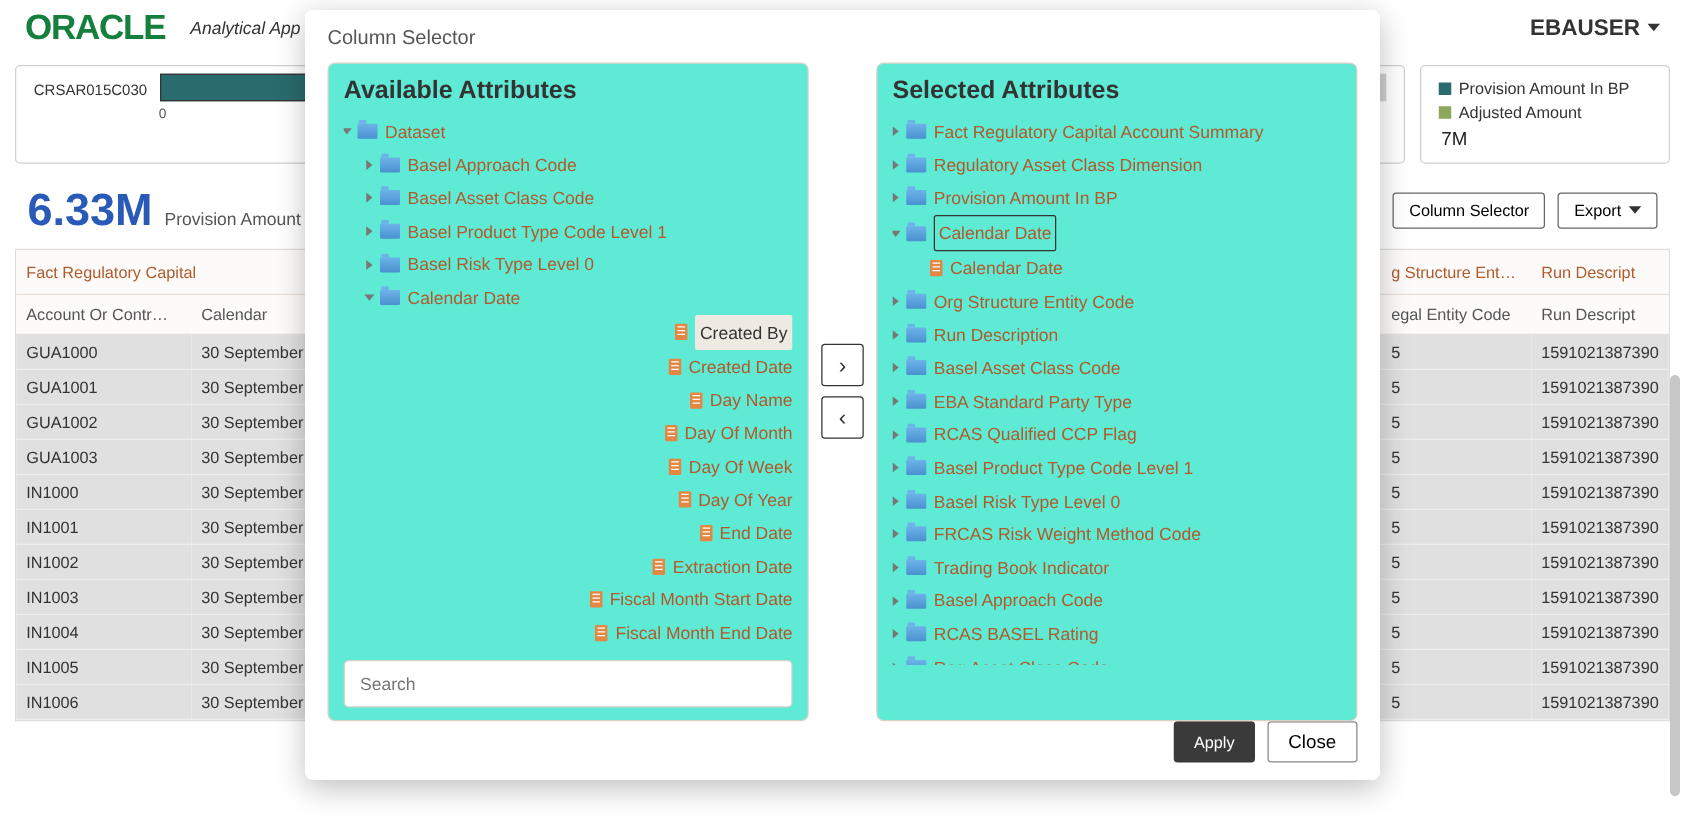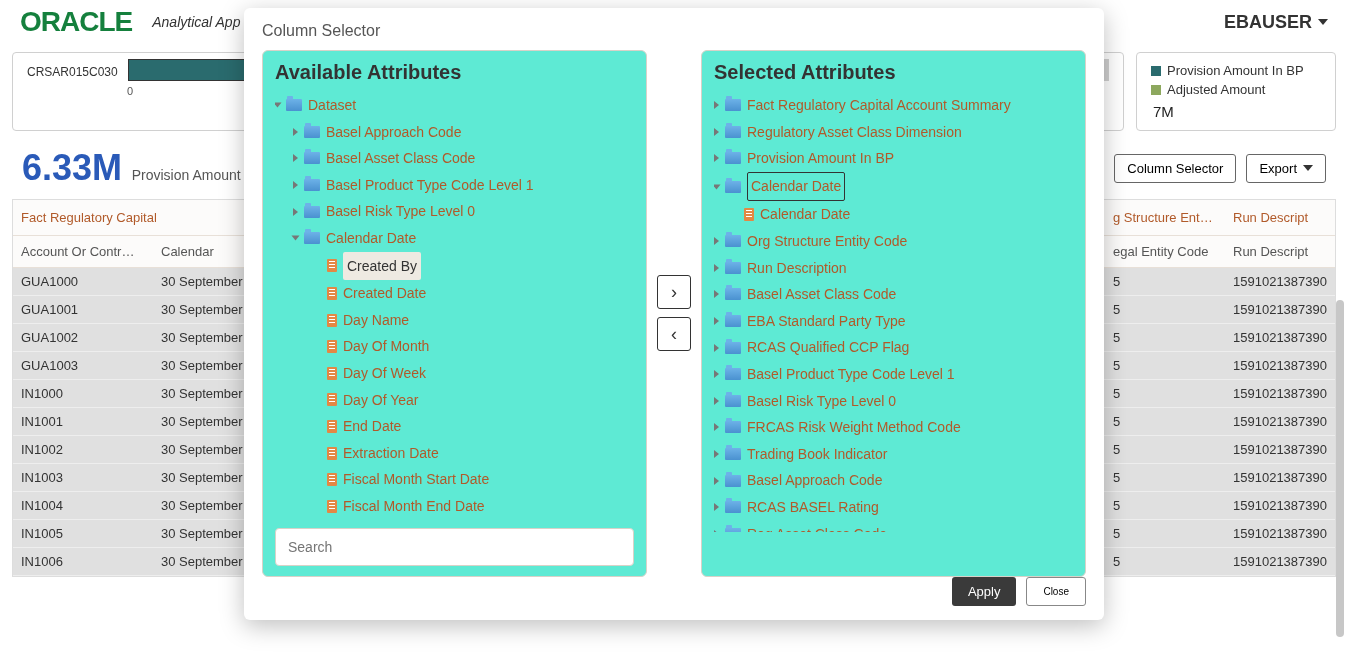--- a/index.html
+++ b/index.html
@@ -128,21 +128,21 @@
     width: 390px; position:relative;
     background:#5eead4;
   }
   .panel h3 { font-size:20px; font-weight:bold; margin-bottom:8px; }
   .tree { font-size:14px; line-height:1.9; max-height: 440px; overflow:hidden; }
   .node { display:flex; align-items:center; gap:6px; white-space:nowrap; }
   .node .label-link { color:#b15a2a; cursor:pointer; }
   .node .label-link.selected-box { border:1.5px solid #333; padding:0 3px 1px 3px; border-radius:2px;}
   .node .label-selected { background:#eeeae2; padding:1px 4px; border-radius:2px;}
   .indent1 { padding-left:18px;}
-  .indent2 { padding-left:40px;}
+  .indent2 { padding-left:40px;justify-content:flex-end;}
   .caret {
     width:0;height:0;
     border-top:4px solid transparent;
     border-bottom:4px solid transparent;
     border-left:5px solid #777;
     display:inline-block;
   }
   .caret.open {
     transform: rotate(90deg);
   }
@@ -174,21 +174,21 @@
   }
   .modal-footer {
     display:flex; justify-content:flex-end; gap:10px; 
   }
   .btn-primary {
     background:#3a3a3a;color:#fff;border:none;padding:7px 16px;border-radius:3px;
     font-size:13px;cursor:pointer;
   }
   .btn-secondary {
     background:#fff;border:1px solid #888;padding:7px 16px;border-radius:3px;
-    font-size:10px;cursor:pointer;
+    font-size:15px;cursor:pointer;
   }
 </style>
 </head>
 <body>
 
 <div class="header">
   <div class="header-left">
     <span class="oracle-logo">ORACLE</span>
     <span class="app-title">Analytical App</span>
   </div>

